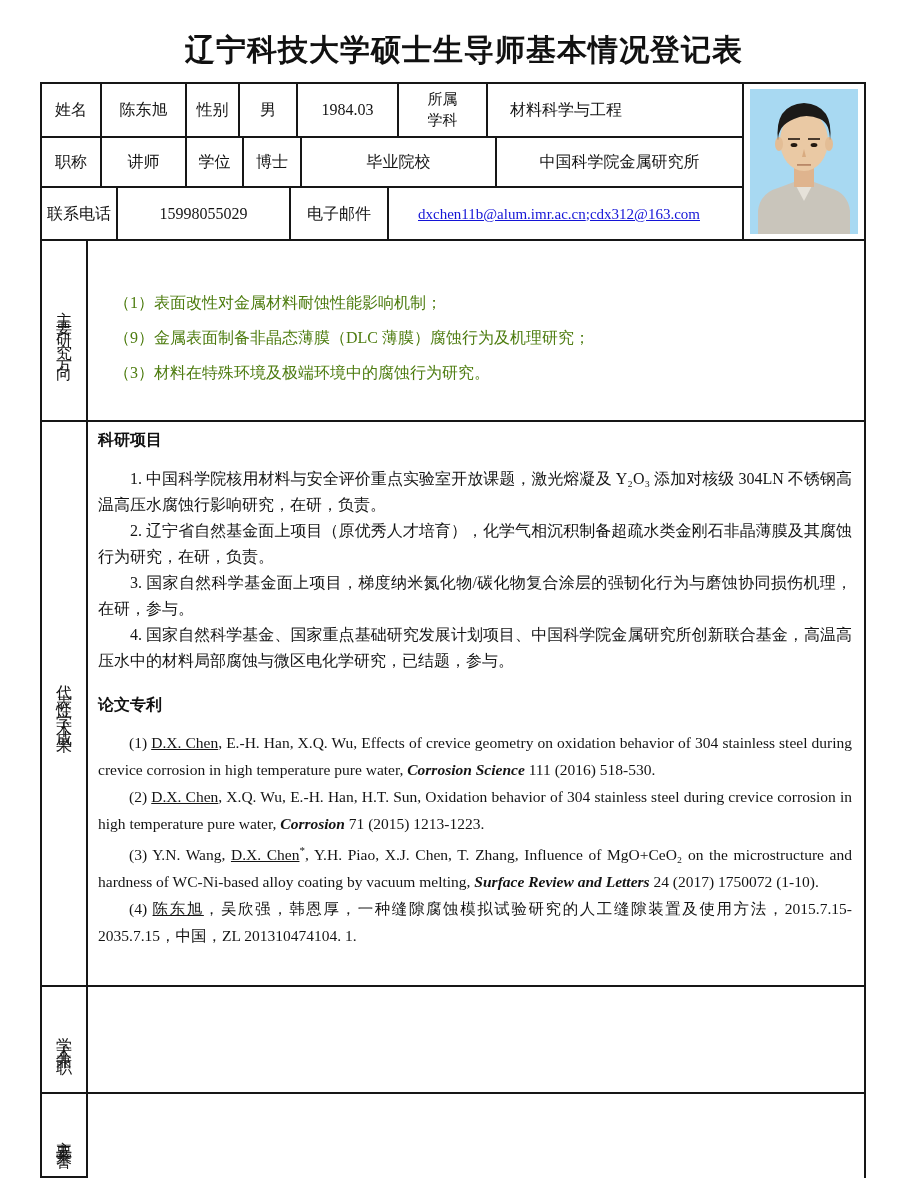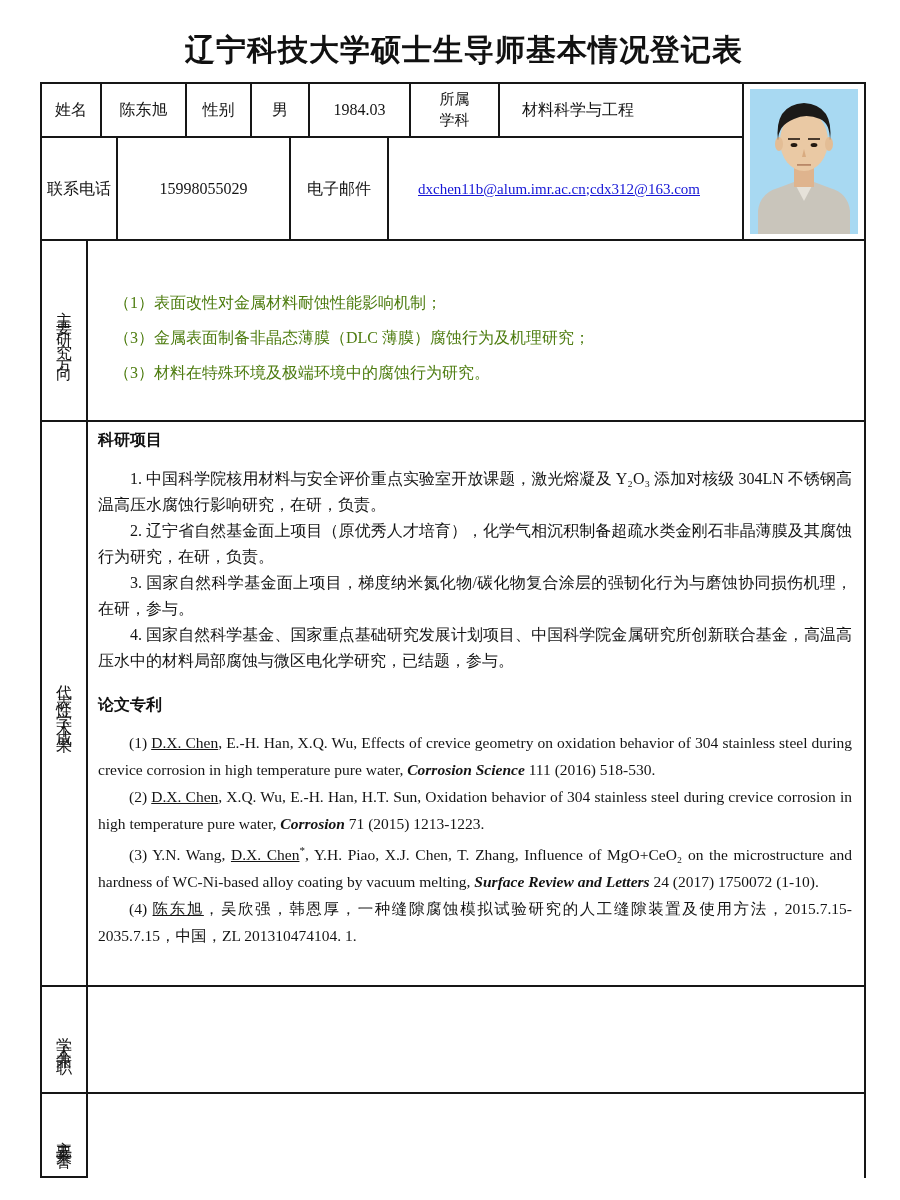--- a/index.html
+++ b/index.html
@@ -94,29 +94,37 @@
   <div class="doc-title">辽宁科技大学硕士生导师基本情况登记表</div>
 
   <div class="form-table">
 
     <div class="top-section">
       <div class="top-left">
 
         <div class="trow r1">
           <div class="cell" style="width:60px">姓名</div>
           <div class="cell" style="width:85px">陈东旭</div>
-          <div class="cell" style="width:65px">性别</div>
+          <div class="cell" style="width:53px">性别</div>
           <div class="cell" style="width:58px">男</div>
           <div class="cell" style="width:101px">1984.03</div>
           <div class="cell" style="width:89px">
               <span class="wrap2">所属学科</span>
             </div>
           <div class="cell last" style="width:156px">材料科学与工程</div>
         </div>
 
+        <div class="trow r2">
+          <div class="cell" style="width:60px">职称</div>
+          <div class="cell" style="width:85px">讲师</div>
+          <div class="cell" style="width:57px">学位</div>
+          <div class="cell" style="width:58px">博士</div>
+          <div class="cell" style="width:195px">毕业院校</div>
+          <div class="cell last" style="width:245px">中国科学院金属研究所</div>
+        </div>
 
         <div class="trow r3">
           <div class="cell" style="width:76px">联系电话</div>
           <div class="cell" style="width:173px">15998055029</div>
           <div class="cell" style="width:98px">电子邮件</div>
           <div class="cell last" style="width:340px">
             <a href="#" class="email-link">dxchen11b@alum.imr.ac.cn</a>
               <span class="email-sep">; </span>
               <a href="#" class="email-link">cdx312@163.com</a>
           </div>
@@ -150,21 +158,21 @@
         </svg>
       </div>
     </div>
 
     <div class="sec r4">
       <div class="sec-label">
         <span class="vtext ls11">主要研究方向</span>
       </div>
       <div class="sec-content dir-content">
         <div class="dir-item">（1）表面改性对金属材料耐蚀性能影响机制；</div>
-        <div class="dir-item">（3）金属表面制备非晶态薄膜（DLC 薄膜）腐蚀行为及机理研究；</div>
+        <div class="dir-item">（9）金属表面制备非晶态薄膜（DLC 薄膜）腐蚀行为及机理研究；</div>
         <div class="dir-item">（3）材料在特殊环境及极端环境中的腐蚀行为研究。</div>
       </div>
     </div>
 
     <div class="sec r5">
       <div class="sec-label">
         <span class="vtext ls9">代表性学术成果</span>
       </div>
       <div class="sec-content ach-content">
         <div class="block-header">科研项目</div>

